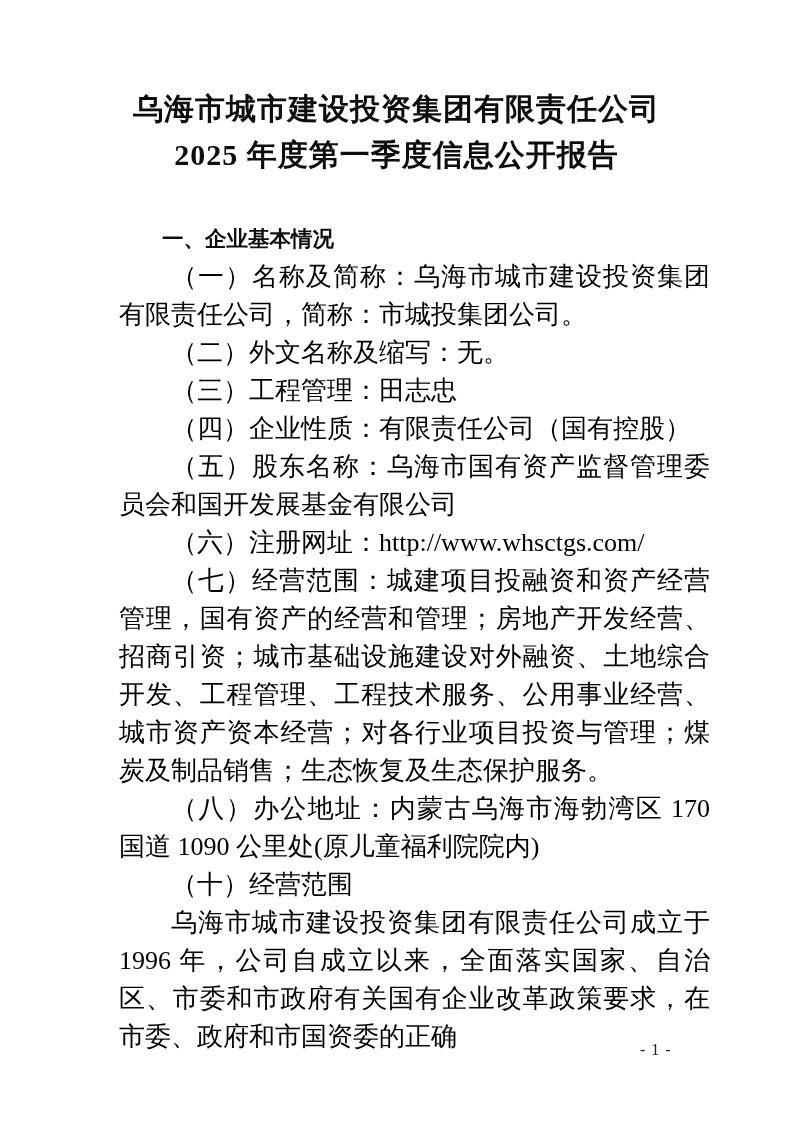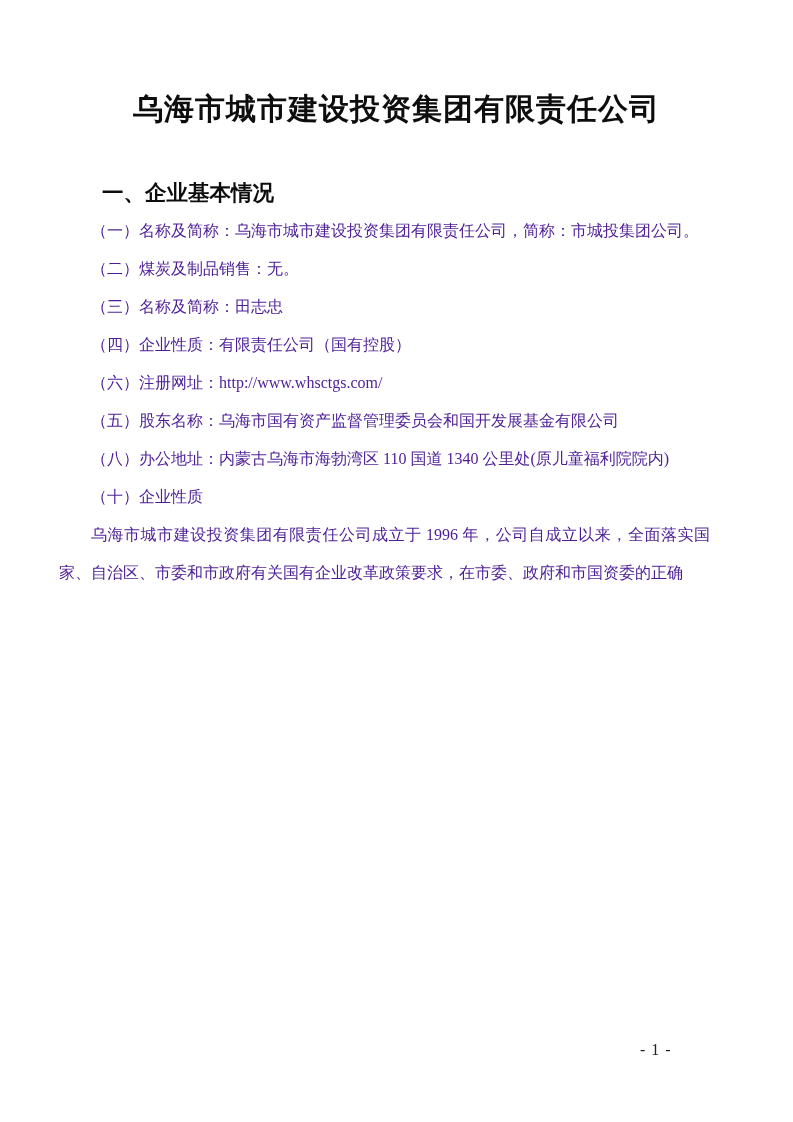--- a/index.html
+++ b/index.html
@@ -21,72 +21,74 @@
     text-align: center;
     font-family: "Liberation Serif", "DejaVu Serif", serif;
     font-weight: 700;
     font-size: 30px;
     line-height: 46px;
     letter-spacing: 1px;
     color: #0d0d0d;
   }
   .content {
     margin-top: 42px;
-    padding-left: 59px;
+    padding-left: 119px;
     padding-right: 83px; 
   }
   .section-heading {
     font-family: "Liberation Sans", "DejaVu Sans", sans-serif;
     font-weight: 700;
     font-size: 21.5px;
     line-height: 38px;
     text-indent: 2em;
     color: #0d0d0d;
     white-space: nowrap;
   }
   .body-para {
     font-family: "Liberation Serif", "DejaVu Serif", serif;
-    font-size: 16px;
+    font-size: 26px;
     line-height: 38px;
     text-align: justify;
     text-justify: inter-character;
     text-indent: 2em;
-    color: #4c1d95;
+    color: #000000;
     word-break: break-all;
   }
   .page-number {
     position: absolute;
     top: 1041px;
     left: 640px;
     font-family: "Liberation Serif", "DejaVu Serif", serif;
     font-size: 16px;
     letter-spacing: 1px;
     color: #222222;
   }
 </style>
 </head>
 <body>
 
 <div class="page">
 
   <h1 class="doc-title">
     <span class="title-line">乌海市城市建设投资集团有限责任公司</span><br>
+    <span class="title-line">2025 年度第一季度信息公开报告</span>
   </h1>
 
   <div class="content">
     <h2 class="section-heading">一、企业基本情况</h2>
 
     <div>
         <p class="body-para">（一）名称及简称：乌海市城市建设投资集团有限责任公司，简称：市城投集团公司。</p>
-        <p class="body-para">（二）煤炭及制品销售：无。</p>
-        <p class="body-para">（三）名称及简称：田志忠</p>
+        <p class="body-para">（二）外文名称及缩写：无。</p>
+        <p class="body-para">（三）工程管理：田志忠</p>
         <p class="body-para">（四）企业性质：有限责任公司（国有控股）</p>
+        <p class="body-para">（五）股东名称：乌海市国有资产监督管理委员会和国开发展基金有限公司</p>
         <p class="body-para">（六）注册网址：http://www.whsctgs.com/</p>
-        <p class="body-para">（五）股东名称：乌海市国有资产监督管理委员会和国开发展基金有限公司</p>
-        <p class="body-para">（八）办公地址：内蒙古乌海市海勃湾区 110 国道 1340 公里处(原儿童福利院院内)</p>
-        <p class="body-para">（十）企业性质</p>
+        <p class="body-para">（七）经营范围：城建项目投融资和资产经营管理，国有资产的经营和管理；房地产开发经营、招商引资；城市基础设施建设对外融资、土地综合开发、工程管理、工程技术服务、公用事业经营、城市资产资本经营；对各行业项目投资与管理；煤炭及制品销售；生态恢复及生态保护服务。</p>
+        <p class="body-para">（八）办公地址：内蒙古乌海市海勃湾区 170 国道 1090 公里处(原儿童福利院院内)</p>
+        <p class="body-para">（十）经营范围</p>
         <p class="body-para">乌海市城市建设投资集团有限责任公司成立于 1996 年，公司自成立以来，全面落实国家、自治区、市委和市政府有关国有企业改革政策要求，在市委、政府和市国资委的正确</p>
       </div>
   </div>
 
   <div class="page-number">- 1 -</div>
 
 </div>
 
 </body></html>

